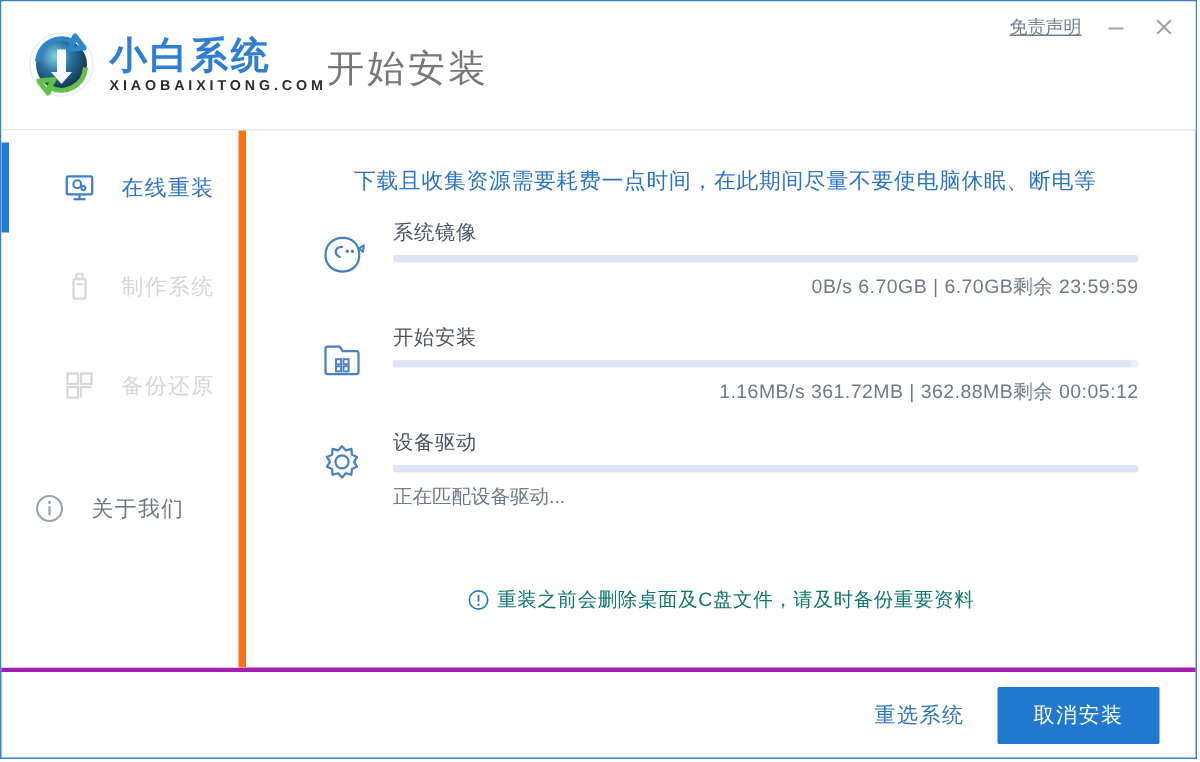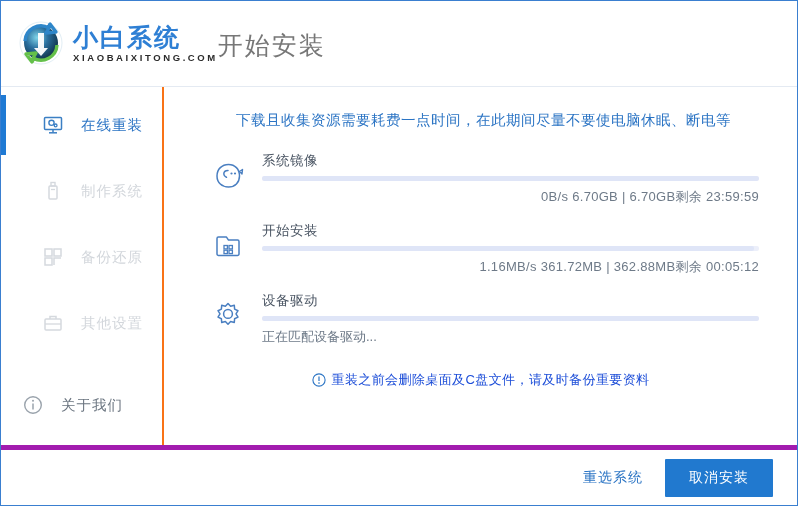--- a/index.html
+++ b/index.html
@@ -101,21 +101,21 @@
     flex: 1;
     display: flex;
     min-height: 0;
   }
 
   
   .sidebar {
     width: 163px;
     flex: 0 0 163px;
     background: #ffffff;
-    border-right: 2px solid #f97316;
+    border-right: 5px solid #f97316;
     padding-top: 14px;
     box-sizing: border-box;
     position: relative;
   }
   .nav-item {
     position: relative;
     height: 48px;
     display: flex;
     align-items: center;
     padding-left: 40px;
@@ -159,21 +159,21 @@
     min-width: 0;
   }
   .notice-top {
     margin-top: 24px;
     font-size: 14.5px;
     color: #2b74c4;
     text-align: center;
     letter-spacing: 0.5px;
   }
   .tasks {
-    margin-top: 22px;
+    margin-top: 16px;
   }
   .task-row {
     display: flex;
     align-items: flex-start;
     margin-bottom: 16px;
   }
   .task-icon {
     width: 40px;
     height: 40px;
     flex: 0 0 40px;
@@ -217,43 +217,43 @@
     color: #6e7a88;
     letter-spacing: 0.3px;
   }
   .task-remaining { color: #6e7a88; white-space: nowrap; }
   .task-status { font-size: 13px; color: #6e7a88; margin-top: 7px; }
 
   .notice-bottom {
     position: absolute;
     left: 0;
     right: 0;
-    top: 284px;
+    top: 304px;
     display: flex;
     align-items: center;
     justify-content: center;
     font-size: 13px;
-    color: #1d4ed8;
+    color: #0f766e;
     letter-spacing: 0.4px;
   }
   .notice-bottom .warn-icon {
     width: 14px;
     height: 14px;
     flex: 0 0 14px;
     margin-right: 6px;
     display: flex;
     align-items: center;
     justify-content: center;
   }
 
   
   .footer {
     flex: 0 0 60px;
     height: 60px;
-    border-top: 5px solid #a21caf;
+    border-top: 3px solid #a21caf;
     display: flex;
     align-items: center;
     justify-content: flex-end;
     padding-right: 24px;
     box-sizing: border-box;
     gap: 18px;
   }
   .btn-link {
     font-size: 14px;
     color: #2b74c4;
@@ -300,20 +300,34 @@
         </svg>
       </div>
       <div class="logo-text">
         <div class="logo-cn">小白系统</div>
         <div class="logo-en">XIAOBAIXITONG.COM</div>
       </div>
     </div>
 
     <div class="page-title">开始安装</div>
 
+    <div class="titlebar-tools">
+      <span class="disclaimer">免责声明</span>
+      <span class="win-btn">
+        <svg width="14" height="14" viewBox="0 0 14 14">
+            <line x1="2" y1="8" x2="12" y2="8" stroke="#9aa5b1" stroke-width="1.4"></line>
+          </svg>
+      </span>
+      <span class="win-btn">
+        <svg width="14" height="14" viewBox="0 0 14 14">
+            <line x1="2.5" y1="2.5" x2="11.5" y2="11.5" stroke="#9aa5b1" stroke-width="1.4"></line>
+            <line x1="11.5" y1="2.5" x2="2.5" y2="11.5" stroke="#9aa5b1" stroke-width="1.4"></line>
+          </svg>
+      </span>
+    </div>
   </div>
 
   <div class="body-area">
 
     <div class="sidebar">
 
       <div class="nav-item active">
         <span class="nav-icon">
           <svg width="22" height="22" viewBox="0 0 22 22">
             <rect x="2.5" y="3.5" width="17" height="12" rx="1" fill="none" stroke="#3b7fc4" stroke-width="1.5"></rect>
@@ -342,30 +356,20 @@
           <svg width="22" height="22" viewBox="0 0 22 22">
             <rect x="3" y="3" width="7" height="7" fill="none" stroke="#d5d9de" stroke-width="1.5"></rect>
             <rect x="12" y="3" width="7" height="7" fill="none" stroke="#d5d9de" stroke-width="1.5"></rect>
             <rect x="3" y="12" width="7" height="7" fill="none" stroke="#d5d9de" stroke-width="1.5"></rect>
             <path d="M12 19 L12 12 L19 12" fill="none" stroke="#d5d9de" stroke-width="1.5"></path>
           </svg>
         </span>
         <span class="nav-label">备份还原</span>
       </div>
 
-      <div class="nav-item disabled">
-        <span class="nav-icon">
-          <svg width="22" height="22" viewBox="0 0 22 22">
-            <rect x="3" y="7" width="16" height="11" rx="1" fill="none" stroke="#d5d9de" stroke-width="1.5"></rect>
-            <path d="M8 7 L8 4.5 L14 4.5 L14 7" fill="none" stroke="#d5d9de" stroke-width="1.5"></path>
-            <line x1="3" y1="12" x2="19" y2="12" stroke="#d5d9de" stroke-width="1.3"></line>
-          </svg>
-        </span>
-        <span class="nav-label">其他设置</span>
-      </div>
 
       <div class="nav-item about" style="margin-top:34px;padding-left:20px;">
         <span class="nav-icon">
           <svg width="22" height="22" viewBox="0 0 22 22">
             <circle cx="11" cy="11" r="8.3" fill="none" stroke="#9aa3ac" stroke-width="1.4"></circle>
             <circle cx="11" cy="6.8" r="1" fill="#9aa3ac"></circle>
             <line x1="11" y1="9.5" x2="11" y2="15.5" stroke="#9aa3ac" stroke-width="1.5"></line>
           </svg>
         </span>
         <span class="nav-label">关于我们</span>

